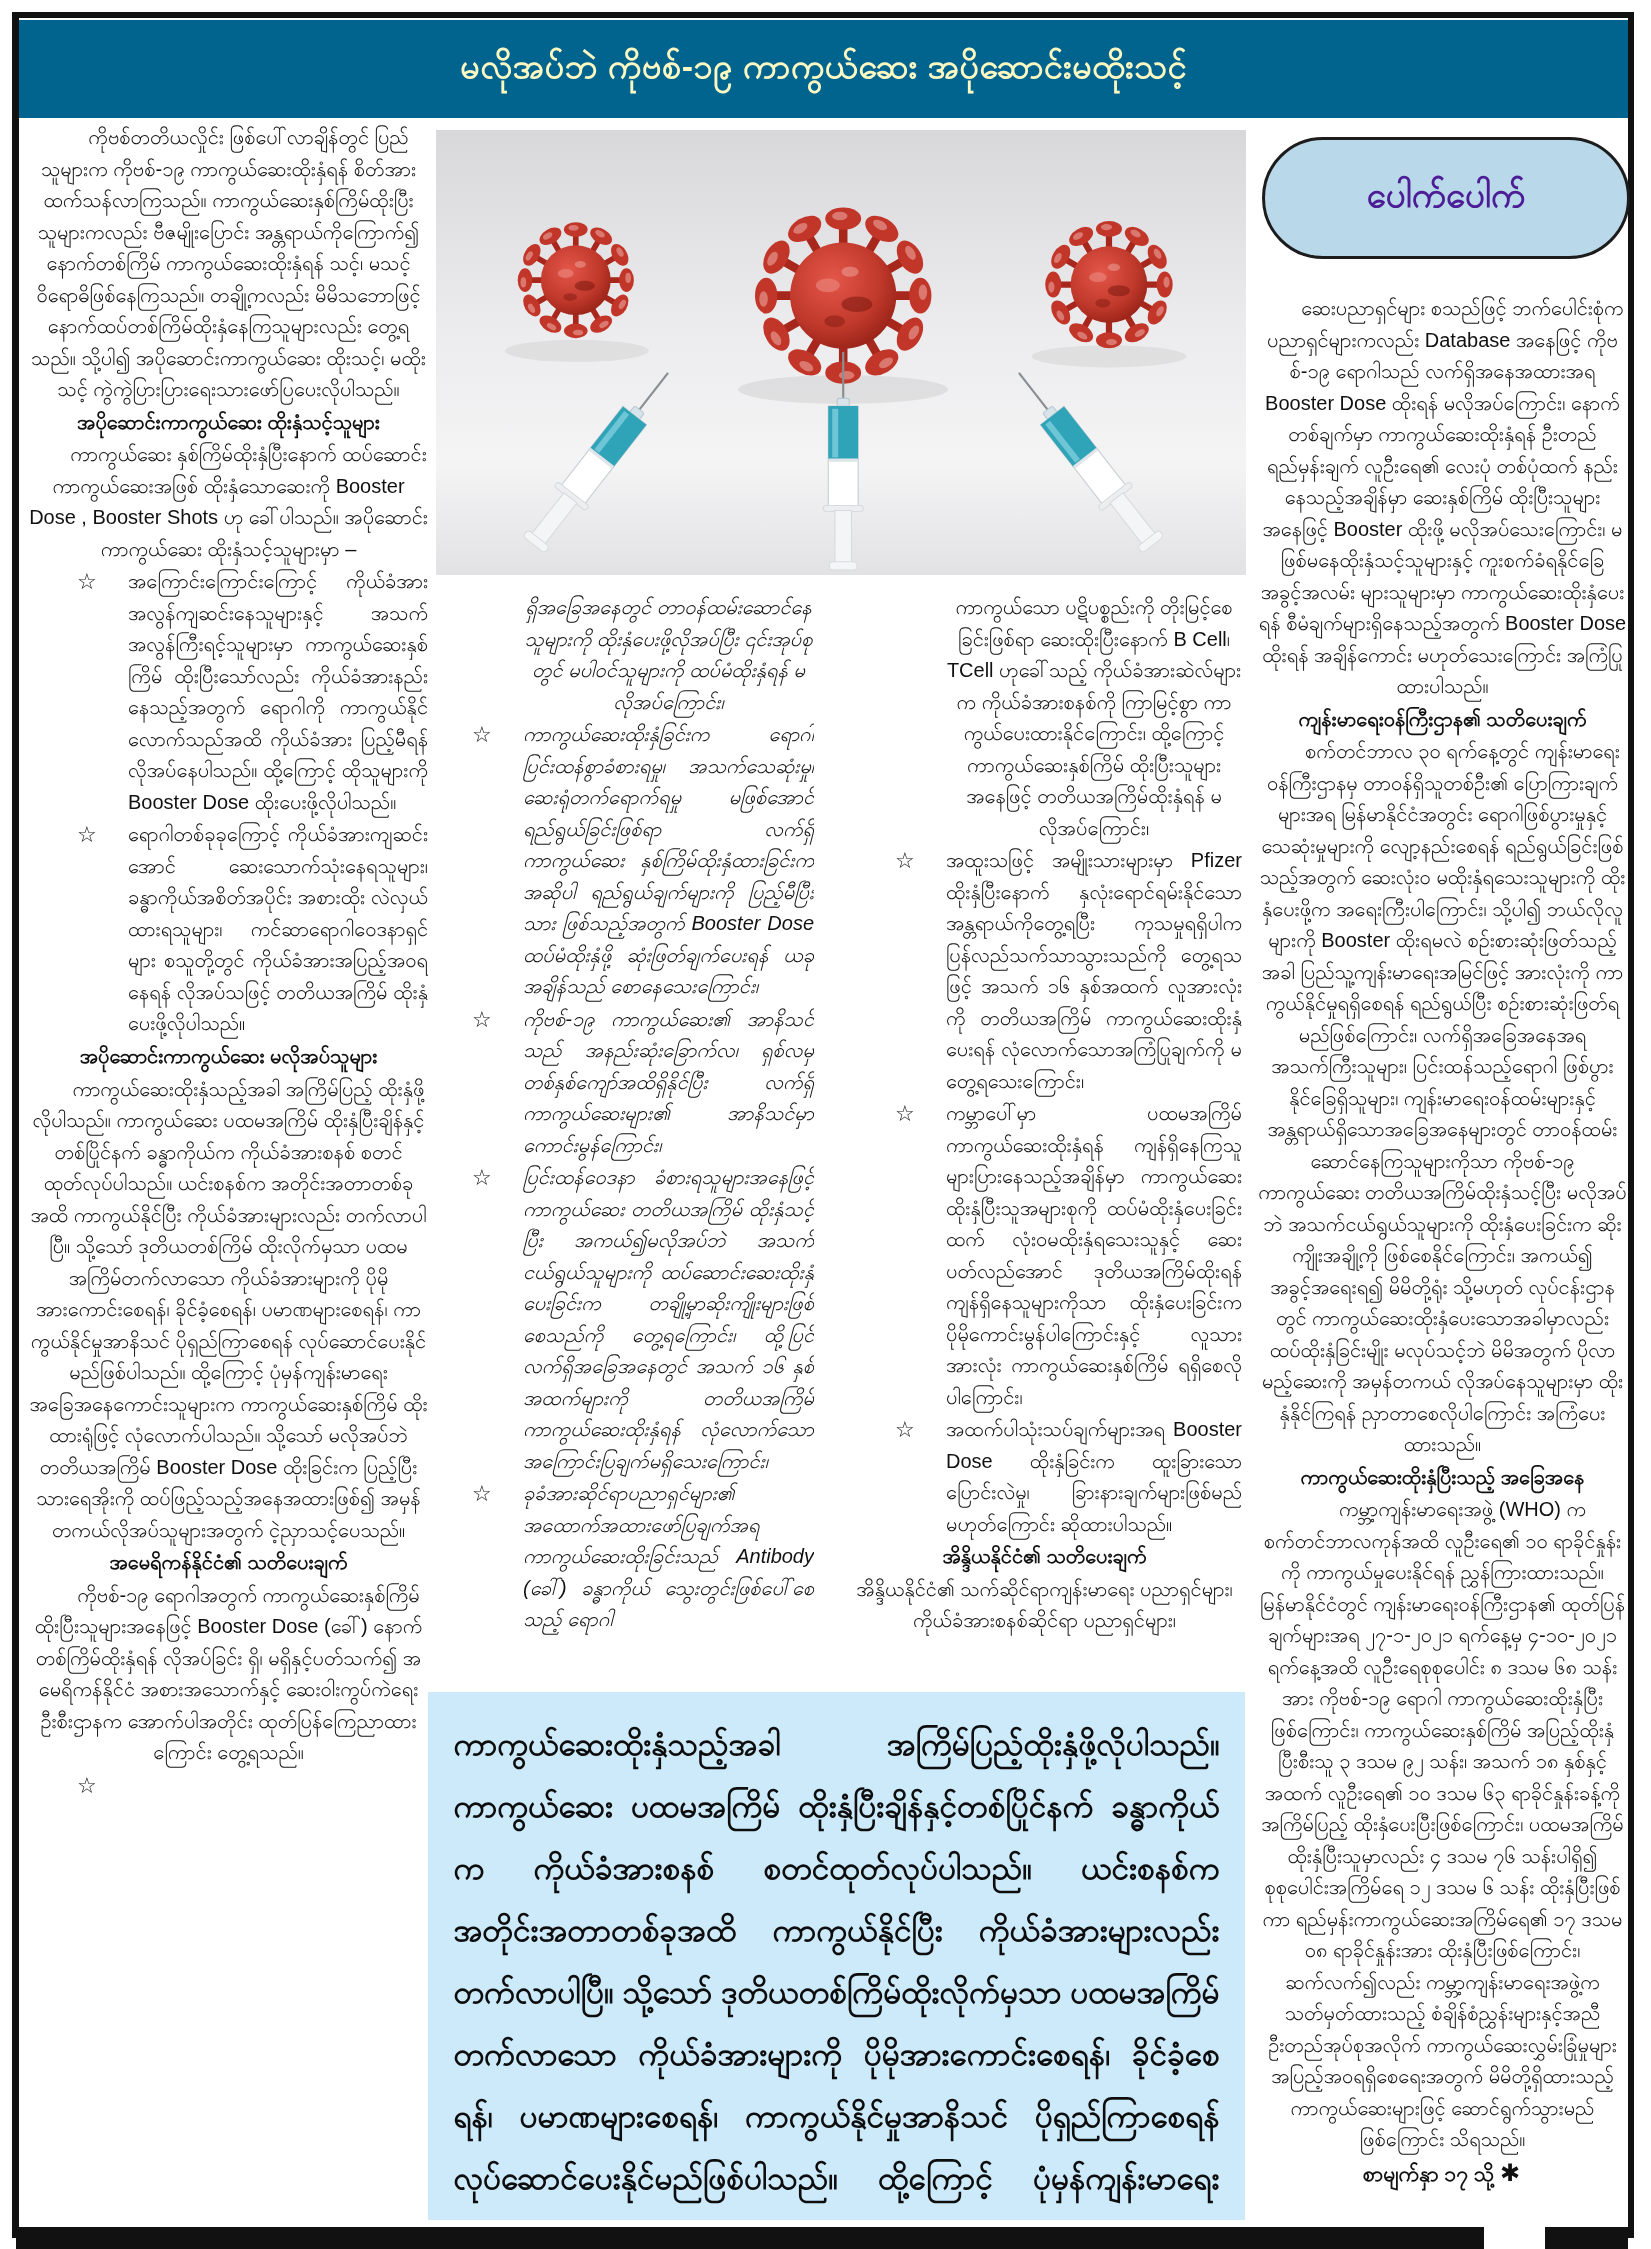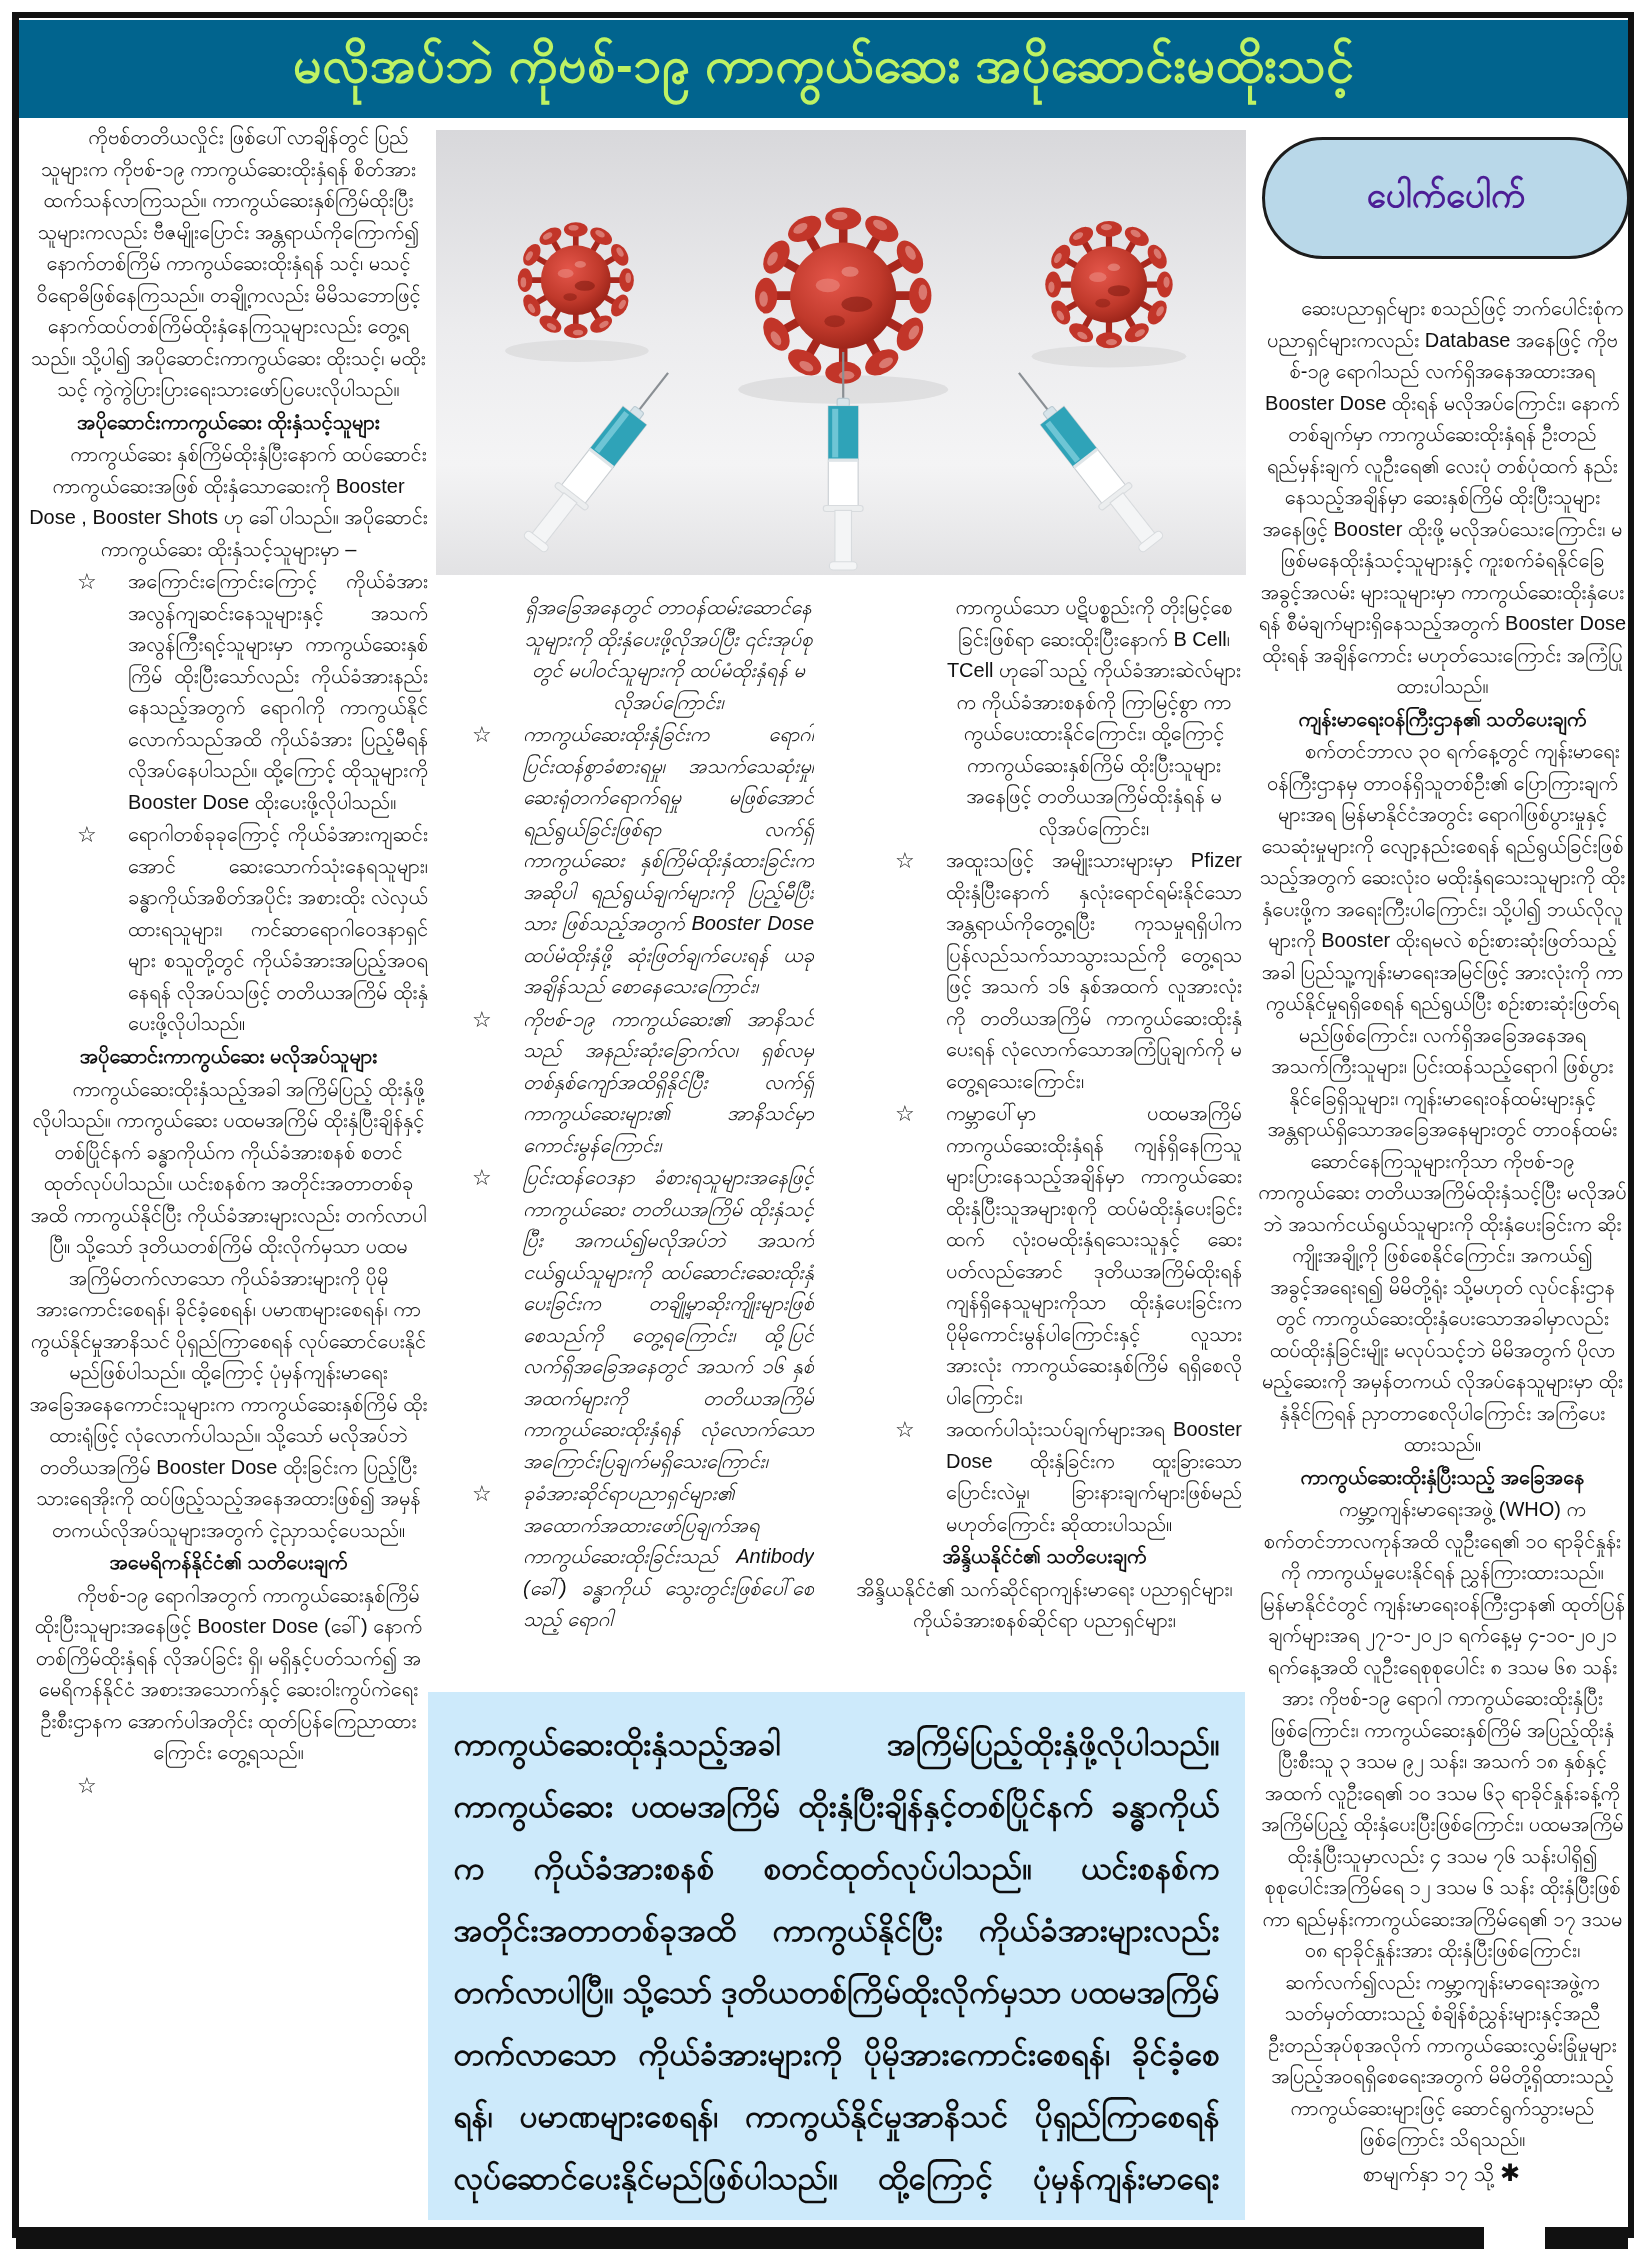--- a/index.html
+++ b/index.html
@@ -9,21 +9,21 @@
   
   .frame-top{position:absolute;left:15.5px;top:11.6px;width:1617px;height:6.6px;background:#111;}
   .frame-left{position:absolute;left:12px;top:11.6px;width:7.2px;height:2226px;background:#111;}
   .frame-right{position:absolute;left:1628px;top:11.6px;width:6px;height:2226px;background:#111;}
   .bottom-bar-a{position:absolute;left:15.5px;top:2227px;width:1468px;height:22.7px;background:#111;}
   .bottom-bar-b{position:absolute;left:1545px;top:2227px;width:83px;height:22.7px;background:#111;}
 
   
   .banner{position:absolute;left:19.3px;top:20.4px;width:1609px;height:98px;background:#01648e;
           display:flex;align-items:center;justify-content:center;}
-  .banner .title{color:#bef264;font-size:50px;font-weight:700;letter-spacing:0.6px;white-space:nowrap;}
+  .banner .title{color:#fef9c3;font-size:34px;font-weight:700;letter-spacing:0.6px;white-space:nowrap;}
 
   
   .photo{position:absolute;left:436px;top:130px;width:810px;height:445px;}
   .photo svg{display:block;width:100%;height:100%;}
 
   
   .pill{position:absolute;left:1262px;top:137px;width:362px;height:116px;background:#b9d8e9;
         border:3.3px solid #1c1c1c;border-radius:66px;display:flex;align-items:center;justify-content:center;}
   .pill span{font-size:35px;font-weight:700;color:#4c1d95;}
 
@@ -40,21 +40,21 @@
   .h{font-weight:700;text-align:center;margin:3.3px 0 2.2px 0;}
   .li{position:relative;padding-left:99px;margin:0 0 1.1px 0;}
   .li .star{position:absolute;left:48px;top:0;font-size:22px;}
 
   
   .highlight{position:absolute;left:428px;top:1692px;width:817px;height:528px;background:#cdeafb;
              padding:21px 25.4px;box-sizing:border-box;font-size:31.5px;line-height:62px;font-weight:700;
              text-align:justify;color:#0d0d0d;overflow:hidden;}
 
   
-  .footer-note{text-align:right;font-weight:400;margin-top:14.4px;padding-right:2.2px;font-size:21px;}
+  .footer-note{text-align:right;font-weight:700;margin-top:14.4px;padding-right:2.2px;font-size:21px;}
   .footer-note .mark{font-size:24px;}
 </style>
 </head>
 <body>
 
 <div class="page">
 
   <div class="frame-top"></div>
   <div class="frame-left"></div>
   <div class="frame-right"></div>

